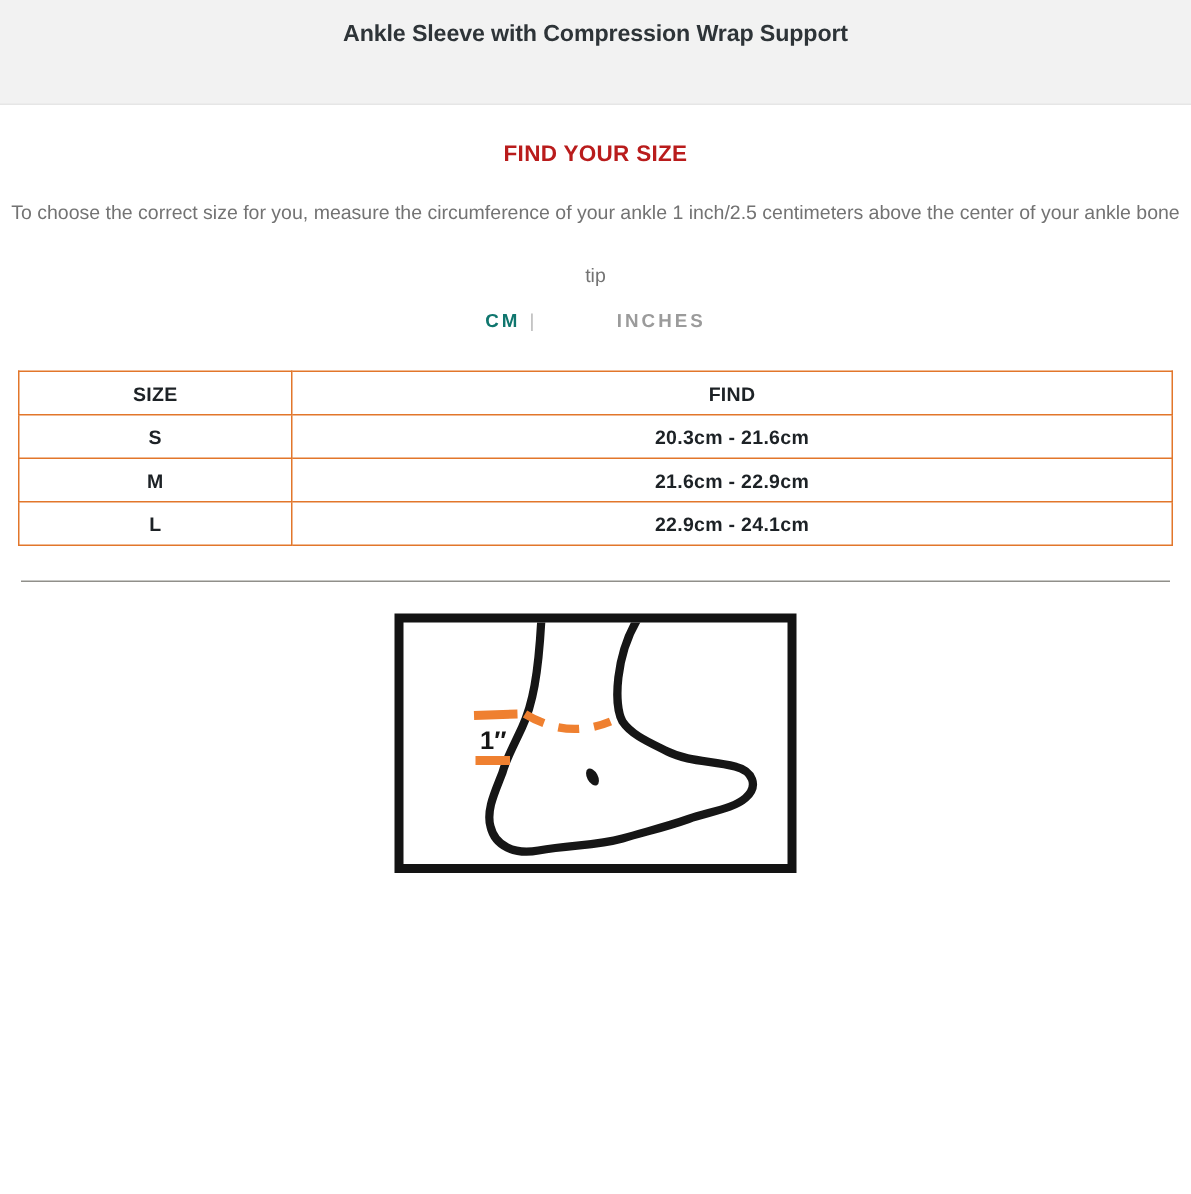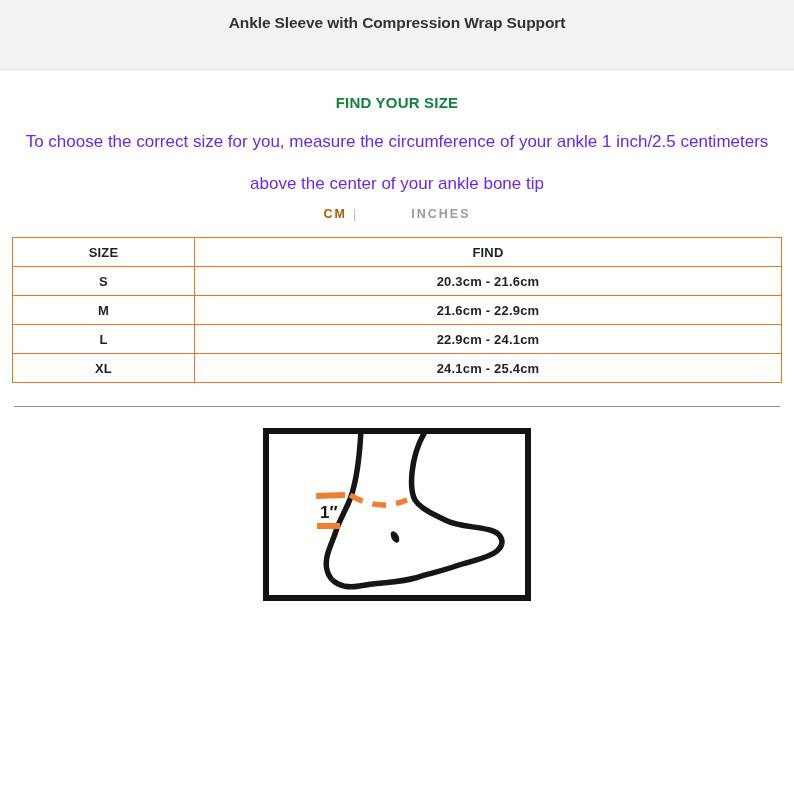--- a/index.html
+++ b/index.html
@@ -30,49 +30,49 @@
     font-size: 11px;
     font-weight: 600;
     color: #3a4045;
   }
 
   
   .section-heading {
     text-align: center;
     font-size: 15px;
     font-weight: bold;
-    color: #15803d;
+    color: #b91c1c;
     letter-spacing: 0.2px;
   }
   .find-heading { margin-top: 24px; }
   .instructions {
     margin: 10px auto 0;
     width: 780px;
     text-align: center;
-    font-size: 17px;
+    font-size: 13px;
     line-height: 42px;
-    color: #6d28d9;
+    color: #737373;
   }
 
   
   .unit-toggle {
     margin-top: 2px;
     text-align: center;
     font-size: 12.5px;
     font-weight: bold;
     letter-spacing: 2px;
   }
-  .unit-toggle .unit-cm { color: #a16207; cursor: pointer; }
+  .unit-toggle .unit-cm { color: #0f766e; cursor: pointer; }
   .unit-toggle .unit-sep { color: #b9b9b9; font-weight: normal; margin: 0 6px; }
   .unit-toggle .unit-inches { color: #9b9b9b; cursor: pointer; margin-left: 47px; }
 
   
   .size-table {
     width: 770px;
-    margin: 16px auto 0;
+    margin: 26px auto 0;
     border-collapse: collapse;
   }
   .size-table th, .size-table td {
     border: 1px solid #e2762b;
     height: 29px;
     text-align: center;
     vertical-align: middle;
     font-size: 13px;
     font-weight: bold;
     color: #1d2226;
@@ -139,24 +139,20 @@
         <td>20.3cm - 21.6cm</td>
       </tr>
       <tr>
         <td>M</td>
         <td>21.6cm - 22.9cm</td>
       </tr>
       <tr>
         <td>L</td>
         <td>22.9cm - 24.1cm</td>
       </tr>
-      <tr>
-        <td>XL</td>
-        <td>24.1cm - 25.4cm</td>
-      </tr>
     </tbody>
   </table>
 
   <div class="divider"></div>
 
 
 
   <div class="diagram-wrap">
     <div class="diagram-box">
       <svg width="256" height="161" viewBox="0 0 256 161">

